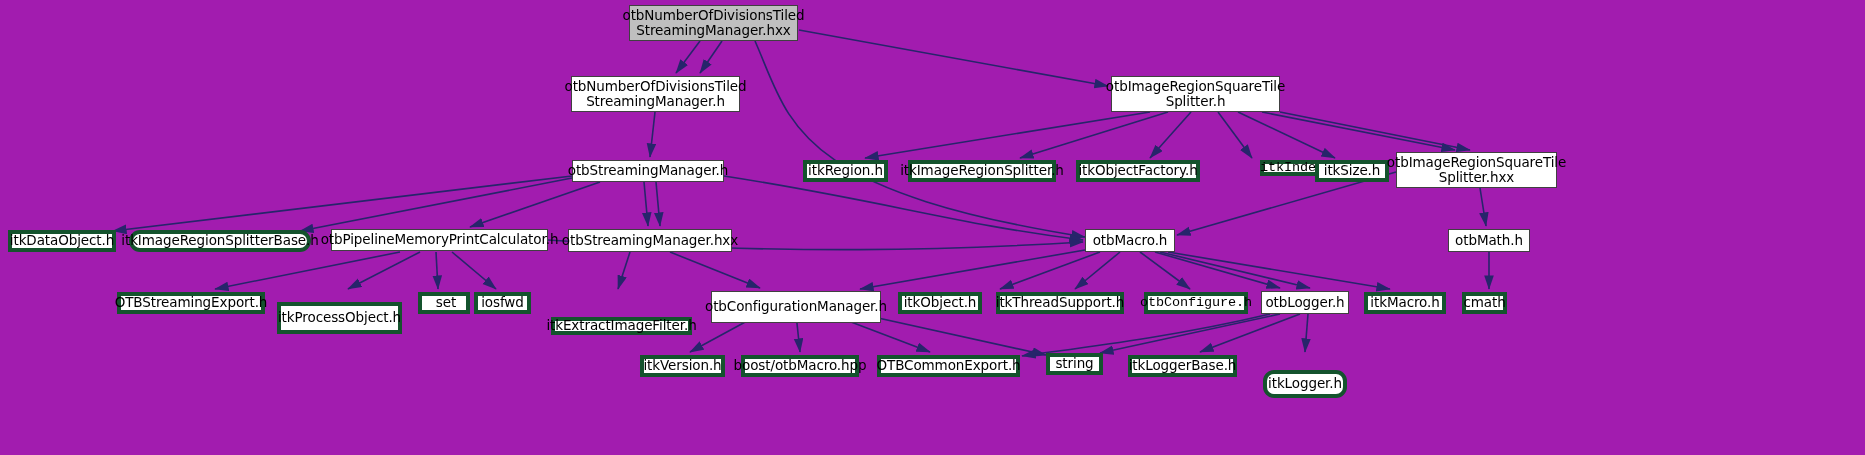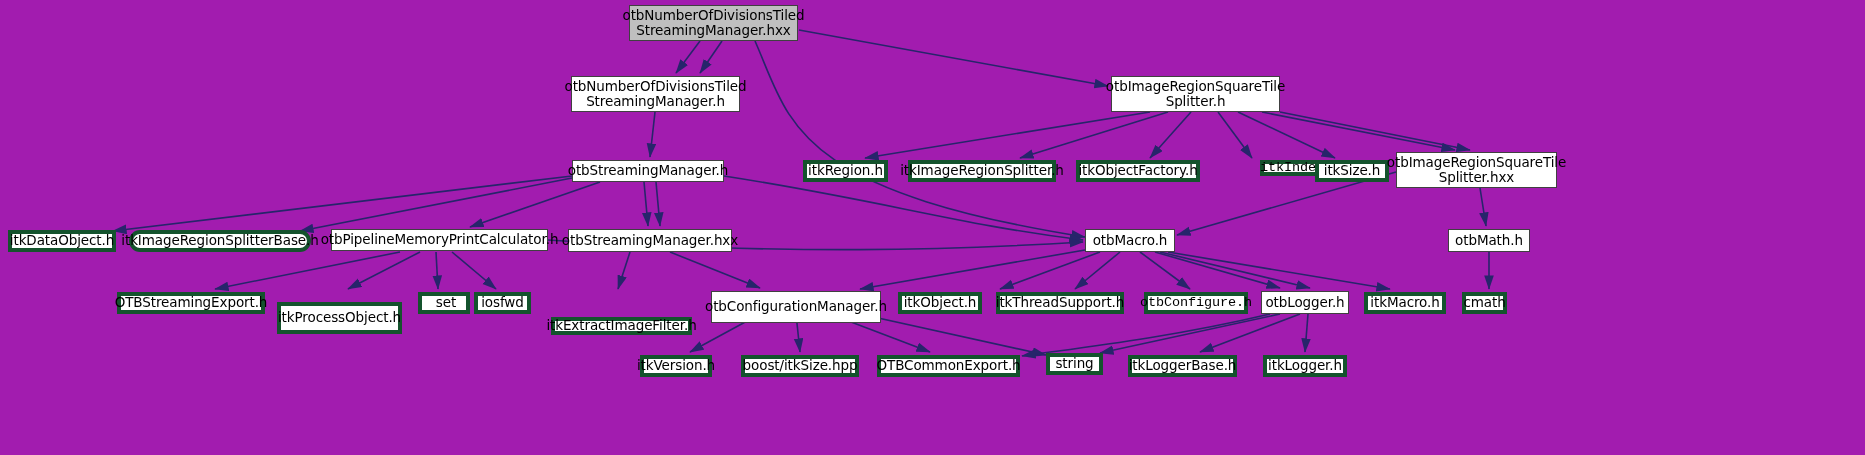--- a/index.html
+++ b/index.html
@@ -132,20 +132,20 @@
       <div class="node" style="left: 418px; top: 292px; width: 52px; height: 22px; padding-left: 7px;">set</div>
       <div class="node" style="left: 474px; top: 292px; width: 57px; height: 22px;">iosfwd</div>
       <div class="node" style="left: 551px; top: 281px; width: 141px; height: 18px; margin-top: 36px;">itkExtractImageFilter.h</div>
       <div class="node strong" style="left: 711px; top: 291px; width: 170px; height: 32px;">otbConfigurationManager.h</div>
       <div class="node" style="left: 898px; top: 292px; width: 84px; height: 22px;">itkObject.h</div>
       <div class="node" style="left: 996px; top: 292px; width: 128px; height: 22px;">itkThreadSupport.h</div>
       <div class="node" style="left: 1144px; top: 292px; width: 104px; height: 22px; font-family: Liberation Mono, monospace;">otbConfigure.h</div>
       <div class="node strong" style="left: 1261px; top: 291px; width: 88px; height: 23px;">otbLogger.h</div>
       <div class="node" style="left: 1364px; top: 292px; width: 82px; height: 22px;">itkMacro.h</div>
       <div class="node" style="left: 1462px; top: 292px; width: 45px; height: 22px;">cmath</div>
-      <div class="node" style="left: 640px; top: 355px; width: 72px; height: 22px;">itkVersion.h</div>
-      <div class="node" style="left: 741px; top: 355px; width: 118px; height: 22px;">boost/itkSize.hpp</div>
+      <div class="node" style="left: 640px; top: 355px; width: 85px; height: 22px;">itkVersion.h</div>
+      <div class="node" style="left: 741px; top: 355px; width: 118px; height: 22px;">boost/otbMacro.hpp</div>
       <div class="node" style="left: 877px; top: 355px; width: 143px; height: 22px;">OTBCommonExport.h</div>
       <div class="node" style="left: 1046px; top: 353px; width: 57px; height: 22px;">string</div>
       <div class="node" style="left: 1128px; top: 355px; width: 109px; height: 22px;">itkLoggerBase.h</div>
-      <div class="node" style="left: 1263px; top: 355px; width: 84px; height: 22px;">itkLogger.h</div>
+      <div class="node" style="left: 1263px; top: 370px; width: 84px; height: 28px; border-radius: 11px;">itkLogger.h</div>
     </div>
 </div>
 
 </body></html>

